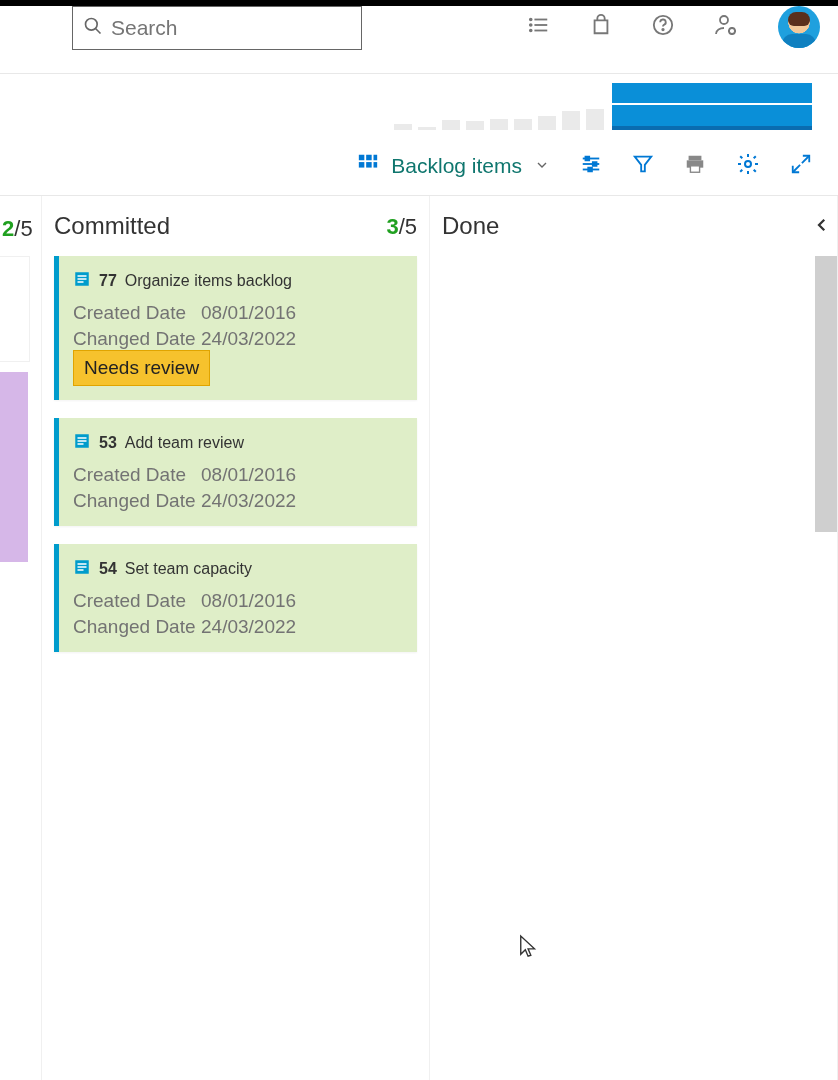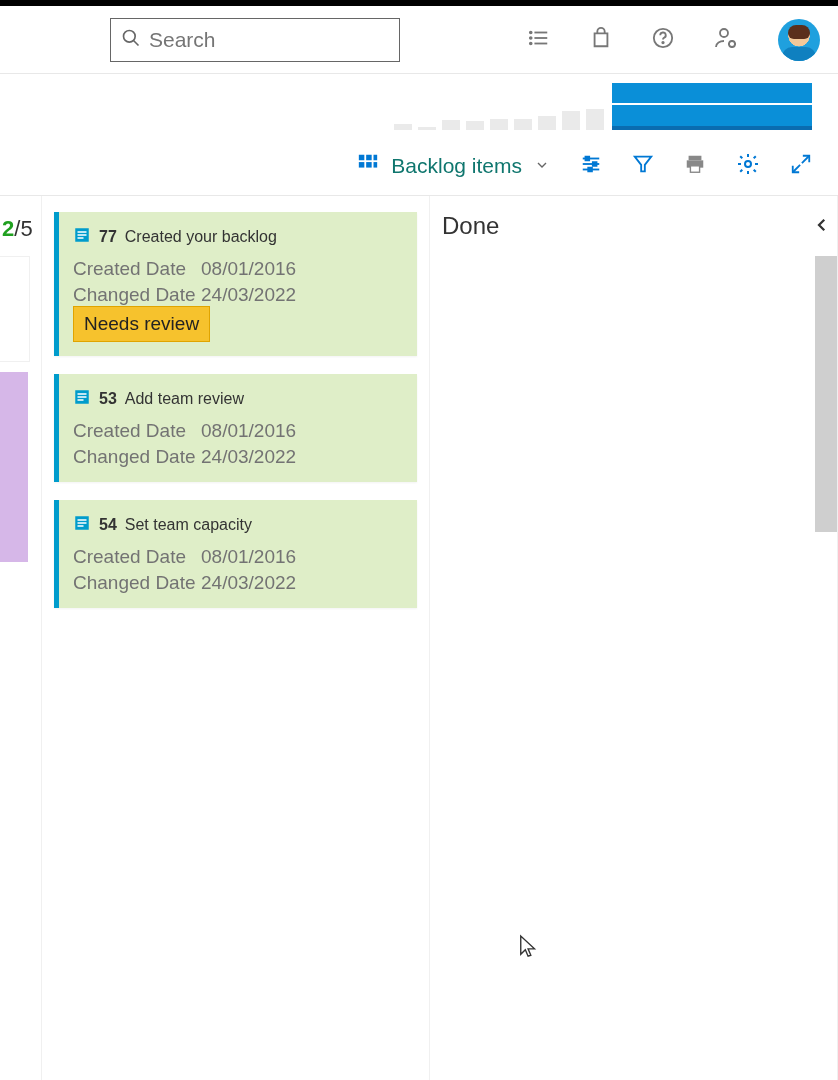--- a/index.html
+++ b/index.html
@@ -15,23 +15,23 @@
 
   
   .top-black {
     height: 6px;
     background: #000;
   }
 
   
   .header {
     display: flex;
-    align-items: center;
+    align-items: flex-start;
     height: 68px;
-    padding: 0 8px 0 110px;
+    padding: 0 8px 0 72px;
     border-bottom: 1px solid #e8e8e8;
   }
   .search-box {
     display: flex;
     align-items: center;
     border: 1.5px solid #666;
     height: 44px;
     width: 290px;
     padding: 0 10px;
   }
@@ -371,33 +371,39 @@
 <div class="board">
   <div class="col-left">
     <div class="wip">
       <b>2</b>/<span>5</span>
     </div>
     <div class="stub-white"></div>
     <div class="stub-purple"></div>
   </div>
 
   <div class="col committed">
+    <div class="col-title-row">
+      <div class="col-title">Committed</div>
+      <div class="col-wip">
+        <b>3</b>/<span>5</span>
+      </div>
+    </div>
 
     <div class="card">
       <div class="card-title-row">
         <span class="witicon">
           <svg width="18" height="18" viewBox="0 0 24 24" fill="#009ccc">
               <rect x="3" y="3" width="18" height="18"></rect>
               <rect x="6" y="7" width="12" height="2" fill="#fff"></rect>
               <rect x="6" y="11" width="12" height="2" fill="#fff"></rect>
               <rect x="6" y="15" width="8" height="2" fill="#fff"></rect>
             </svg>
         </span>
         <span class="wid">77</span>
-        <span>Created your backlog</span>
+        <span>Organize items backlog</span>
       </div>
       <div class="card-field">
           <span class="lbl">Created Date</span>
           <span>08/01/2016</span>
         </div>
       <div class="card-field">
           <span class="lbl">Changed Date</span>
           <span>24/03/2022</span>
         </div>
       <span class="tag">Needs review</span>

